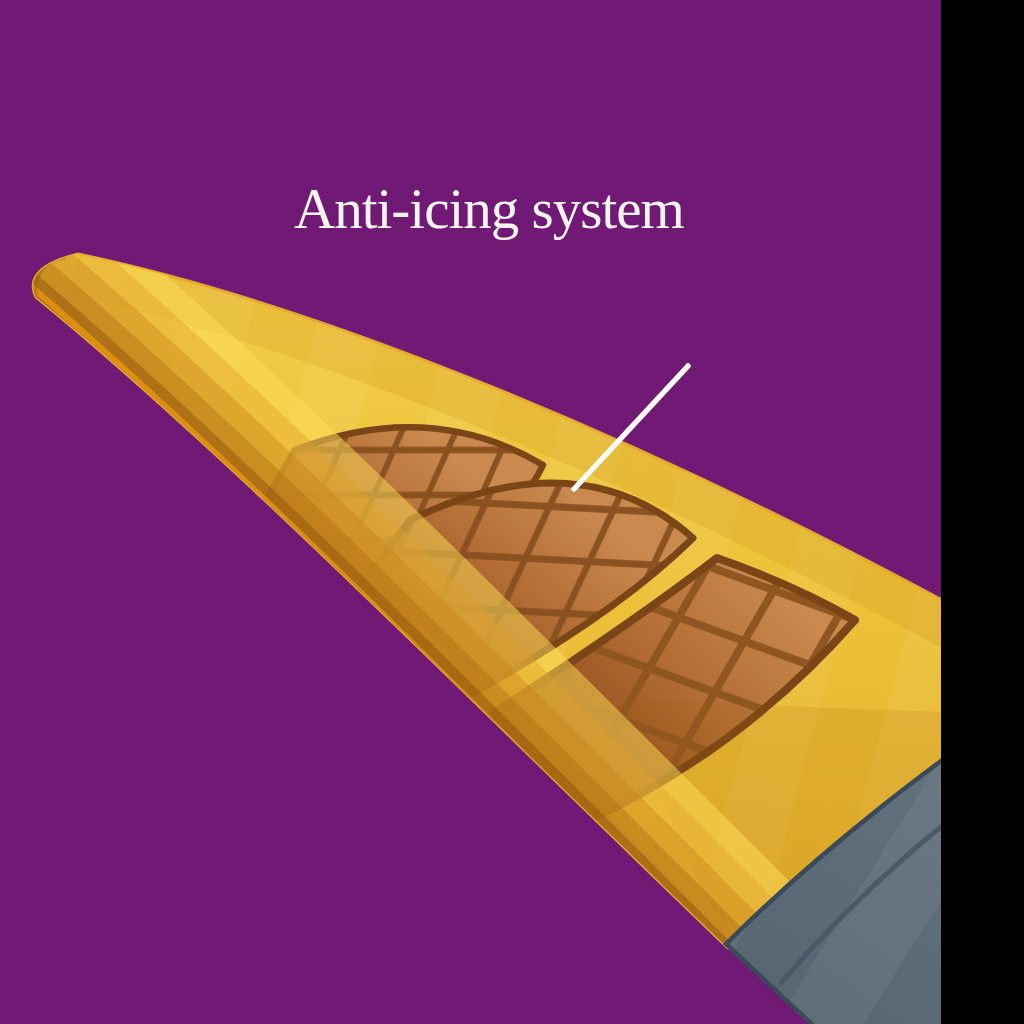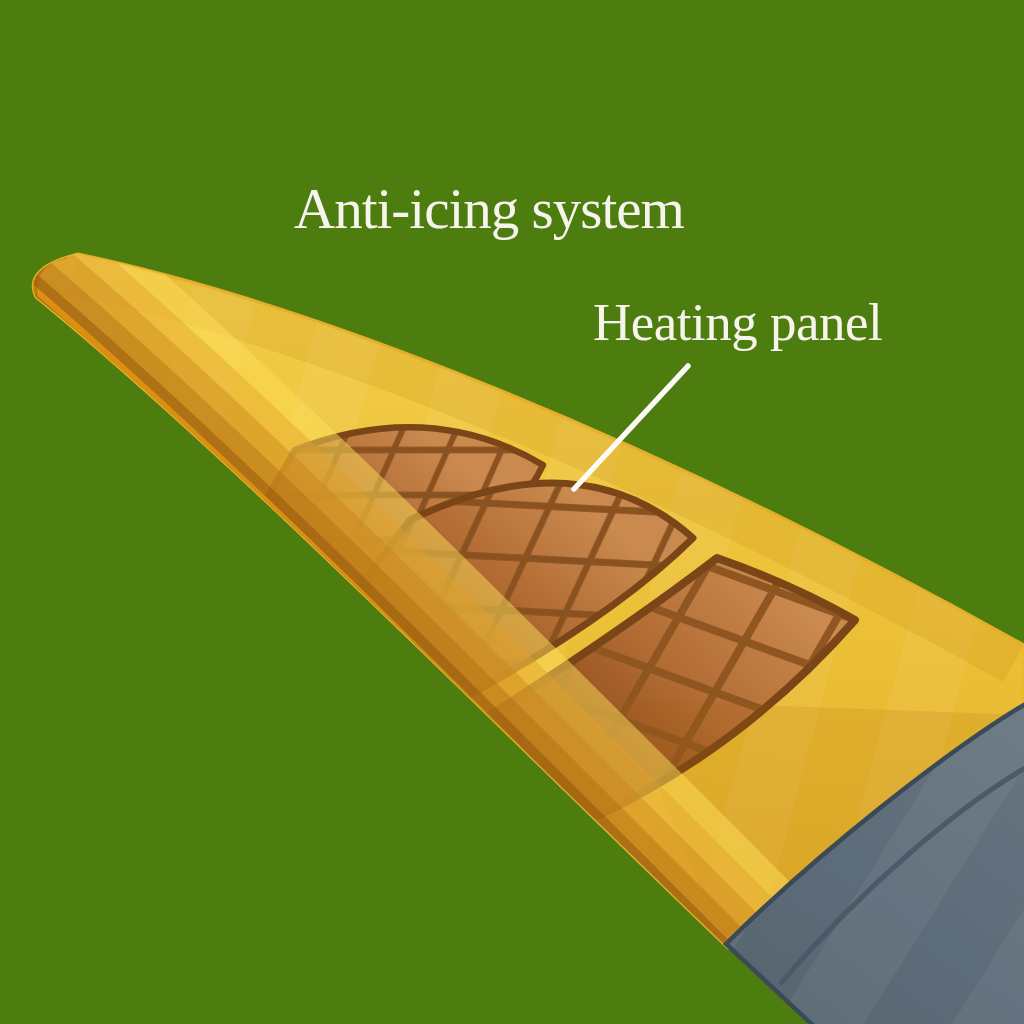--- a/index.html
+++ b/index.html
@@ -2,22 +2,22 @@
 <html><head>
 <meta charset="utf-8">
 <style>
   html, body {
     margin: 0; padding: 0;
     background: #000;
     width: 100%; height: 100%;
   }
   .stage {
     position: relative;
-    width: 1024px; height: 1024px;
-    background: #4d7c0f;
+    width: 941px; height: 1024px;
+    background: #701a75;
     overflow: hidden;
     font-family: "Liberation Serif", serif;
   }
   .stage svg { position: absolute; left: 0; top: 0; }
   .diagram-title {
     position: absolute;
     left: 294px; top: 176px;
     font-size: 57px;
     letter-spacing: -1px;
     color: #f7f4ed;
@@ -148,14 +148,13 @@
         <rect x="680" y="680" width="360" height="360" fill="url(#sheenF)"></rect>
       </g>
       <path d="M 1032,700 C 950,748 815,855 726,944 L 818,1030" fill="none" stroke="#3b4a58" stroke-width="4.5"></path>
       <path d="M 1032,764 C 958,806 862,888 780,984" fill="none" stroke="#4a5966" stroke-width="5" opacity="0.95"></path>
     </g>
 
     <line x1="688" y1="366" x2="574" y2="489" stroke="#fcfbf5" stroke-width="5.5" stroke-linecap="round"></line>
   </svg>
 
   <div class="diagram-title">Anti-icing system</div>
-  <div class="callout-label">Heating panel</div>
 </div>
 
 </body></html>

